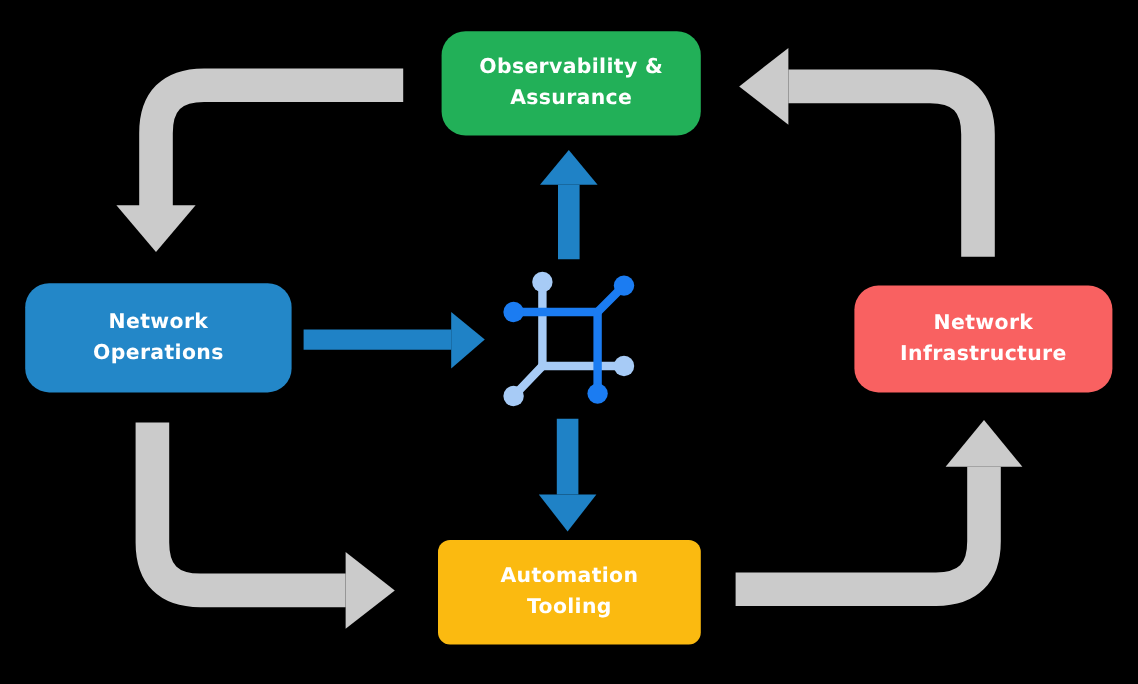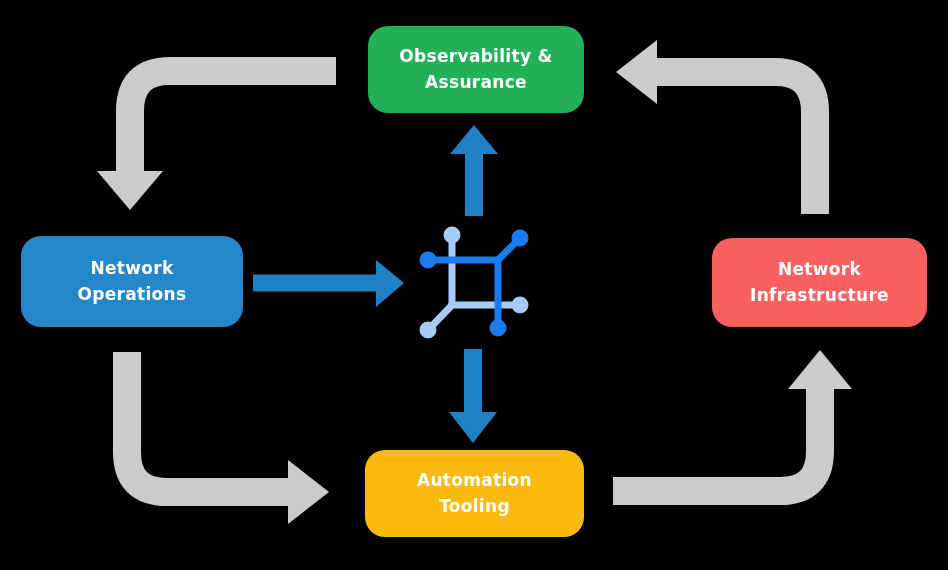--- a/index.html
+++ b/index.html
@@ -111,18 +111,18 @@
   <div class="node node-left" style="background: rgb(35, 135, 200);">
     <span>Network
 Operations</span>
   </div>
 
   <div class="node node-right" style="background: rgb(249, 97, 97);">
     <span>Network
 Infrastructure</span>
   </div>
 
-  <div class="node node-bottom" style="background: rgb(251, 186, 16);">
+  <div class="node node-bottom" style="background: rgb(251, 186, 16); border-radius: 10px;">
     <span>Automation
 Tooling</span>
   </div>
 
 </div>
 
 </body></html>

